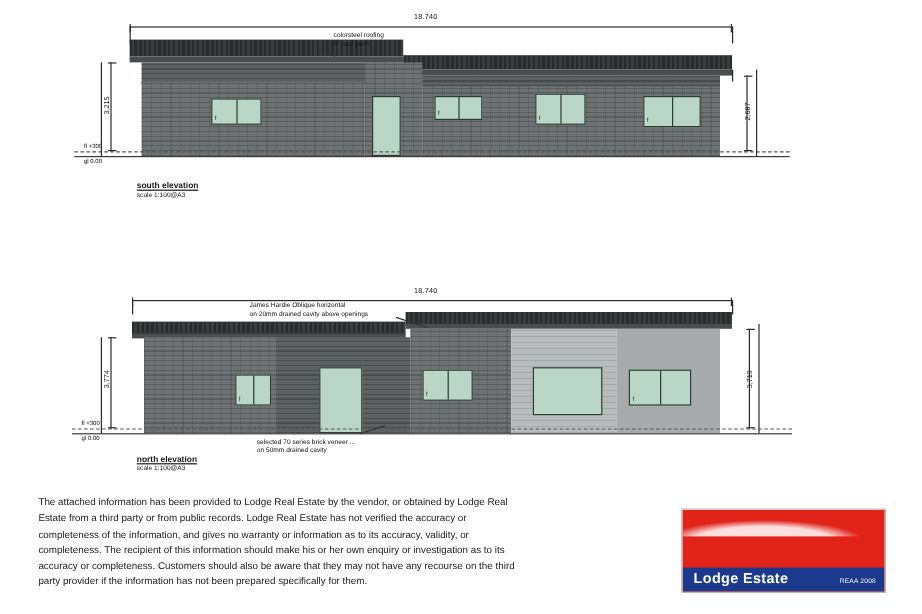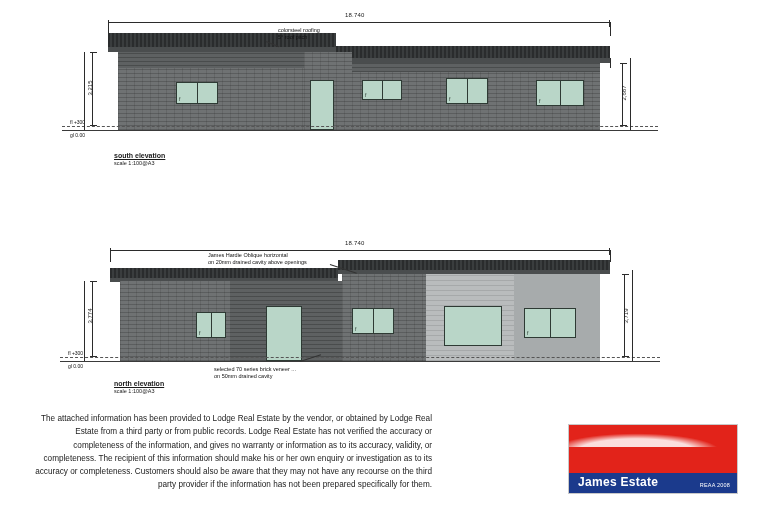--- a/index.html
+++ b/index.html
@@ -189,21 +189,20 @@
 
   
   .disclaimer {
     position: absolute;
     left: 32px;
     top: 412px;
     width: 400px;
     font-size: 8.2px;
     line-height: 1.62;
     color: #1b1b1b;
-    text-align: right;
   }
 
   
   .logo {
     position: absolute;
     left: 568px;
     top: 424px;
     width: 168px;
     height: 68px;
     background: #e2231a;
@@ -376,17 +375,17 @@
       <span class="t">north elevation</span>
       <span class="s">scale 1:100@A3</span>
     </div>
   </div>
 
   <div class="disclaimer">The attached information has been provided to Lodge Real Estate by the vendor, or obtained by Lodge Real Estate from a third party or from public records. Lodge Real Estate has not verified the accuracy or completeness of the information, and gives no warranty or information as to its accuracy, validity, or completeness. The recipient of this information should make his or her own enquiry or investigation as to its accuracy or completeness. Customers should also be aware that they may not have any recourse on the third party provider if the information has not been prepared specifically for them.</div>
 
   <div class="logo">
     <div class="swoosh"></div>
     <div class="bar"></div>
-    <div class="sub">James Estate</div>
+    <div class="sub">Lodge Estate</div>
     <div class="reaa">REAA 2008</div>
   </div>
 
 </div>
 
 </body></html>

